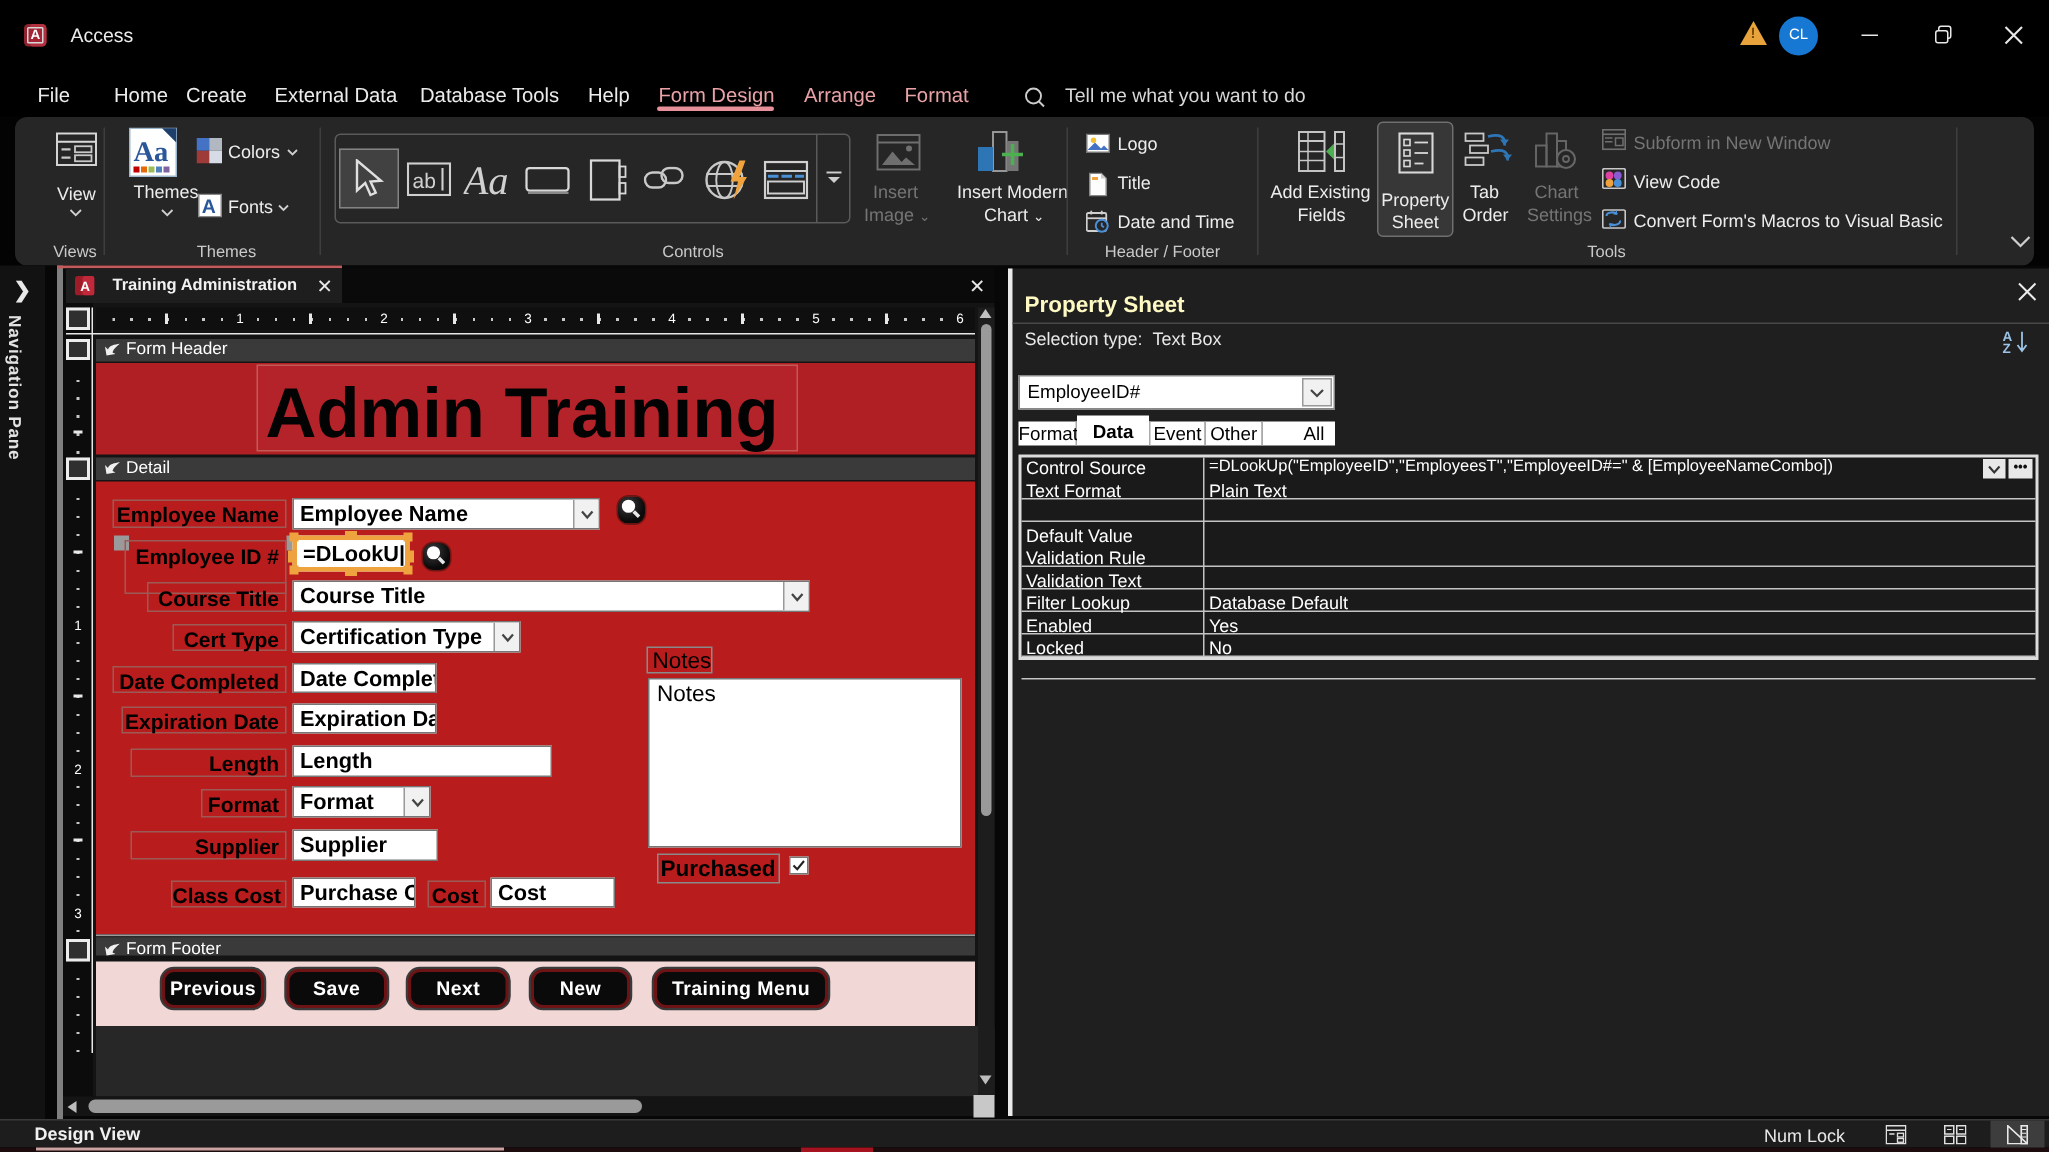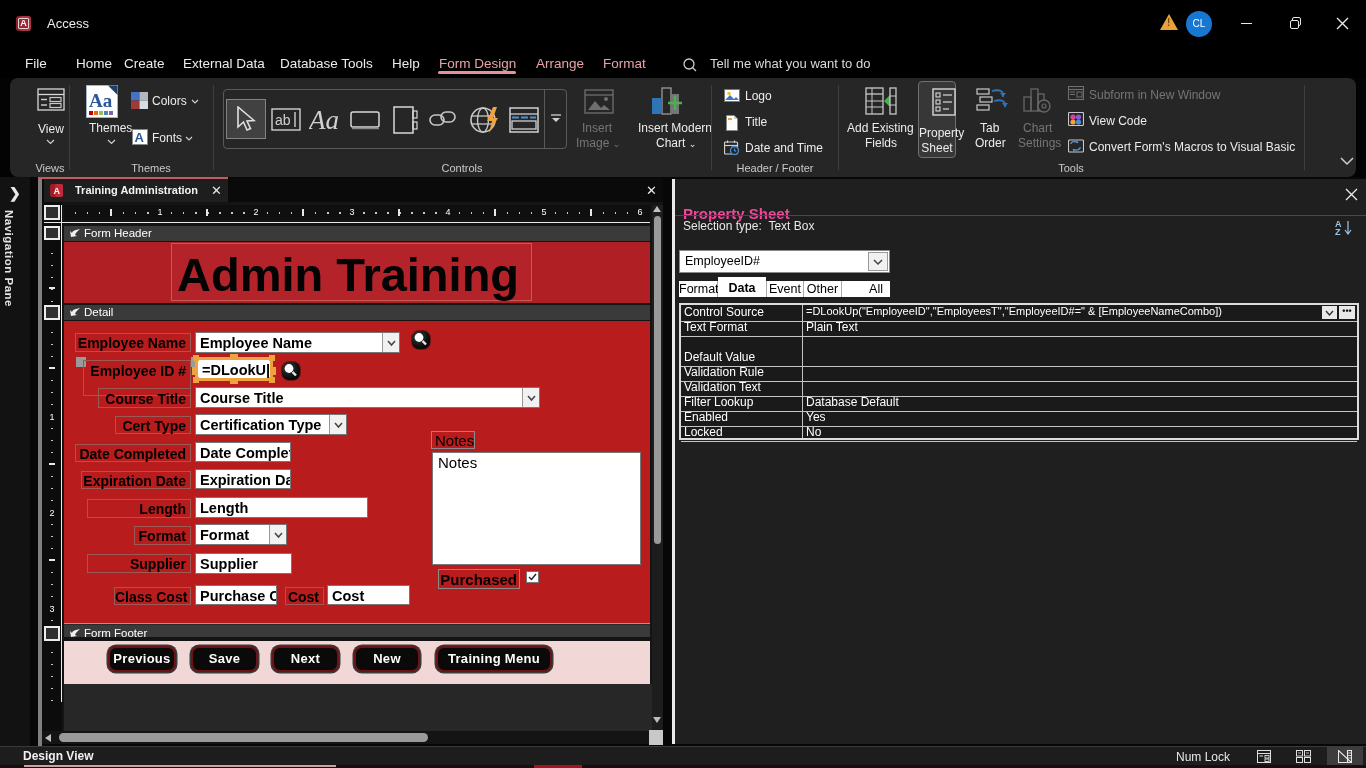--- a/index.html
+++ b/index.html
@@ -35,21 +35,21 @@
 
 #ribbon { position:absolute; top:78px; left:10px; width:1346px; height:99px; background:#262626; border-radius:8px; }
 .gsep { position:absolute; top:7px; width:1px; height:85px; background:#3e3e3e; }
 
 .rlabel { position:absolute; top:84px; transform:translateX(-50%); color:#c9c9c9; font-size:11px; white-space:nowrap; }
 .rtext { position:absolute; color:#ececec; font-size:12px; white-space:nowrap; }
 .rgray { color:#757575; }
 #ctrlbox { position:absolute; left:213px; top:11px; width:344px; height:60px; border:1px solid #5a5a5a; border-radius:4px; }
 #ctrlsel { position:absolute; left:2px; top:9px; width:40px; height:40px; background:#414141; border:1px solid #838383; }
 #ctrlmore { position:absolute; right:0; top:0; width:22px; height:58px; border-left:1px solid #5a5a5a; }
-#propbtn { position:absolute; left:908px; top:3px; width:38px; height:77px; background:#373737; border:1px solid #6f6f6f; border-radius:4px; }
+#propbtn { position:absolute; left:908px; top:3px; width:51px; height:77px; background:#373737; border:1px solid #6f6f6f; border-radius:4px; }
 .icon16 { position:absolute; width:16px; height:16px; }
 #ribchev { position:absolute; left:1328px; top:78px; width:18px; height:12px; }
 
 
 #main { position:absolute; top:177px; left:0; width:1366px; height:569px; background:#070707; }
 #navstrip { position:absolute; left:0; top:0; width:30px; height:569px; background:#121212; }
 #navchev { position:absolute; left:9px; top:8px; color:#e8e8e8; font-size:14px; font-weight:bold; }
 #navtext { position:absolute; left:3px; top:33px; width:24px; color:#e3e3e3; font-size:11.5px; font-weight:bold; writing-mode:vertical-lr; letter-spacing:0.5px; }
 #splitter { position:absolute; left:38px; top:0; width:4px; height:569px; background:#7f7f7f; }
 #tabline { position:absolute; left:38px; top:0; width:190px; height:2px; background:#c25b5b; }
@@ -82,27 +82,27 @@
 .btn { position:absolute; height:26px; background:#0a0a0a; border:2px solid #6b1315; border-radius:8px; color:#fff; font-size:13px; font-weight:bold; letter-spacing:0.3px; text-align:center; box-shadow:0 0 0 1.5px #3a3a3a; }
 
 #vscroll { position:absolute; left:652px; top:28px; width:11px; height:526px; background:#1d1d1d; }
 #hscroll { position:absolute; left:42px; top:554px; width:621px; height:13px; background:#141414; }
 #hthumb { position:absolute; left:17px; top:2px; width:369px; height:9px; background:#9a9a9a; border-radius:5px; }
 #scorner { position:absolute; left:649px; top:553px; width:14px; height:15px; background:#c8c8c8; }
 
 
 #propsheet { position:absolute; left:672px; top:2px; width:694px; height:565px; background:#1f1f1f; border-left:3px solid #eaeaea; }
 
-#pstitle { position:absolute; left:8px; top:26px; color:#ec4899; font-size:15px; font-weight:bold; }
+#pstitle { position:absolute; left:8px; top:16px; color:#fef9c3; font-size:15px; font-weight:bold; }
 #psx { position:absolute; left:670px; top:9px; }
 #pssel { position:absolute; left:8px; top:40px; color:#e8e8e8; font-size:12px; }
 #pscombo { position:absolute; left:4px; top:71px; width:211px; height:23px; background:#fff; border:1px solid #888; color:#000; font-size:12.5px; line-height:21px; padding-left:5px; }
 .pstab { position:absolute; background:#fff; color:#000; font-size:12.5px; text-align:center; }
 #pstable { position:absolute; left:4px; top:124px; width:680px; height:137px; background:#1a1a1a; border:2px solid #dcdcdc; }
-.prow { position:absolute; left:0; width:676px; height:17px; border-bottom:1px solid #c4c4c4; color:#fff; font-size:12px; }
+.prow { position:absolute; left:0; width:676px; height:28px; border-bottom:1px solid #c4c4c4; color:#fff; font-size:12px; }
 .prow .k { position:absolute; left:3px; top:0px; }
 .prow .v { position:absolute; left:125px; top:0px; }
 .pcolsep { position:absolute; left:121px; top:0; width:1px; height:133px; background:#c4c4c4; }
 
 
 #statusbar { position:absolute; top:746px; left:0; width:1366px; height:19px; background:#1d1d1d; border-top:1px solid #3a3a3a; }
 #sbleft { position:absolute; left:23px; top:2px; color:#f0f0f0; font-size:12px; font-weight:bold; }
 #numlock { position:absolute; left:1176px; top:3px; color:#e8e8e8; font-size:12px; }
 #bottomstrip { position:absolute; top:765px; left:0; width:1366px; height:3px; background:#1c0c0d; }
 </style>

